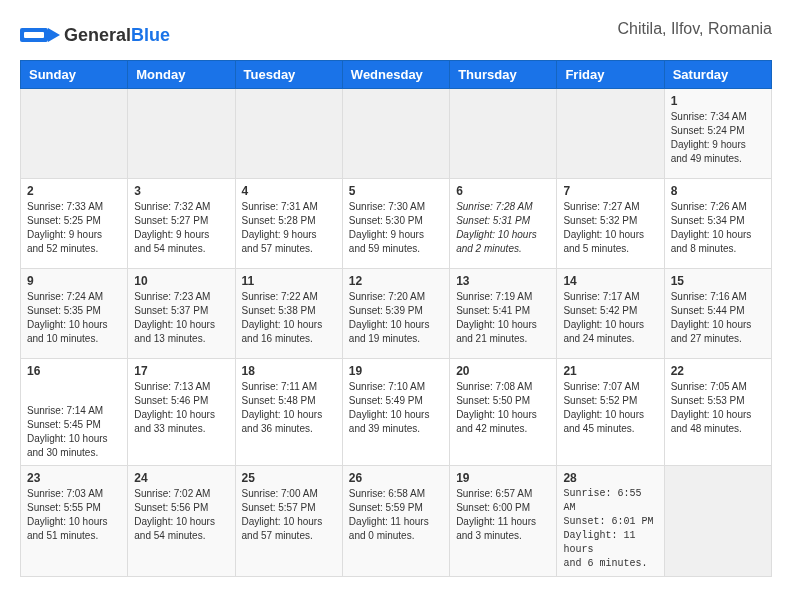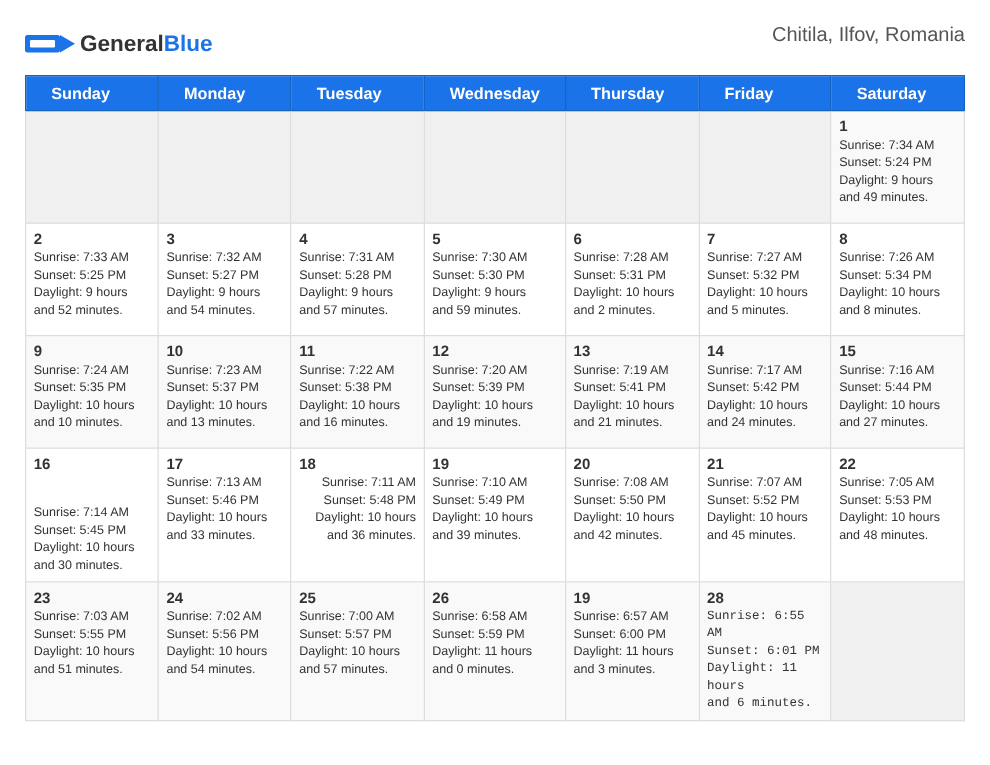--- a/index.html
+++ b/index.html
@@ -41,21 +41,21 @@
     }
     .calendar {
       width: 100%;
       border-collapse: collapse;
       border: 1px solid #ccc;
     }
     .calendar th {
       background-color: #1a73e8;
       color: #fff;
       text-align: left;
-      padding: 6px 20px;
+      padding: 6px 8px;
       font-size: 13px;
       border: 1px solid #1565c0;
     }
     .calendar td {
       vertical-align: top;
       padding: 5px 6px;
       border: 1px solid #ddd;
       width: calc(100% / 7);
       height: 90px;
       font-size: 10.5px;
@@ -159,21 +159,21 @@
         </td>
         <td>
           <span class="day-num">5</span>
           <div class="day-info" style="white-space: pre-line;">Sunrise: 7:30 AM
 Sunset: 5:30 PM
 Daylight: 9 hours
 and 59 minutes.</div>
         </td>
         <td>
           <span class="day-num">6</span>
-          <div class="day-info" style="white-space: pre-line;">Sunrise: 7:28 AM
+          <div class="day-info" style="white-space: pre-line; font-style: italic;">Sunrise: 7:28 AM
 Sunset: 5:31 PM
 Daylight: 10 hours
 and 2 minutes.</div>
         </td>
         <td>
           <span class="day-num">7</span>
           <div class="day-info" style="white-space: pre-line;">Sunrise: 7:27 AM
 Sunset: 5:32 PM
 Daylight: 10 hours
 and 5 minutes.</div>
@@ -247,21 +247,21 @@
         </td>
         <td>
           <span class="day-num">17</span>
           <div class="day-info" style="white-space: pre-line;">Sunrise: 7:13 AM
 Sunset: 5:46 PM
 Daylight: 10 hours
 and 33 minutes.</div>
         </td>
         <td>
           <span class="day-num">18</span>
-          <div class="day-info" style="white-space: pre-line; text-align: right;">Sunrise: 7:11 AM
+          <div class="day-info" style="white-space: pre-line;">Sunrise: 7:11 AM
 Sunset: 5:48 PM
 Daylight: 10 hours
 and 36 minutes.</div>
         </td>
         <td>
           <span class="day-num">19</span>
           <div class="day-info" style="white-space: pre-line;">Sunrise: 7:10 AM
 Sunset: 5:49 PM
 Daylight: 10 hours
 and 39 minutes.</div>

